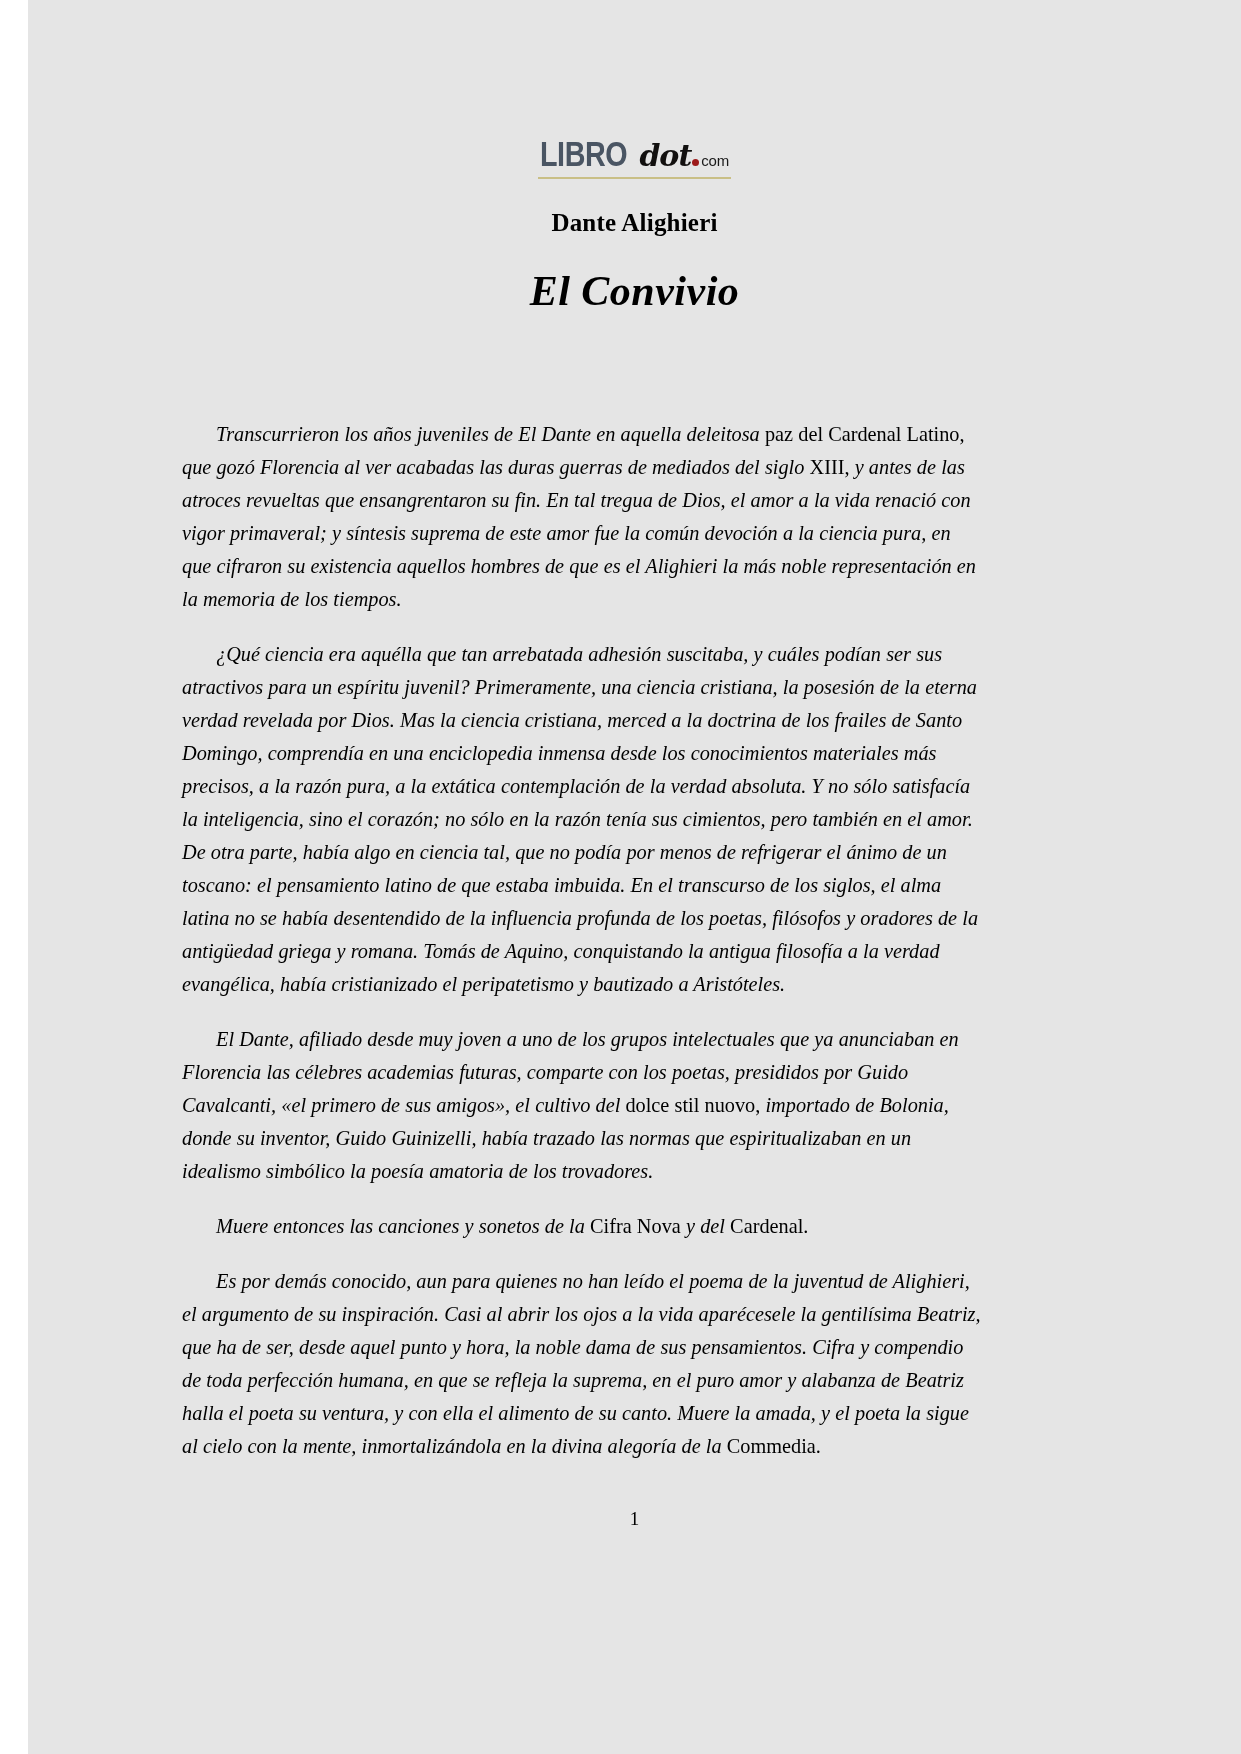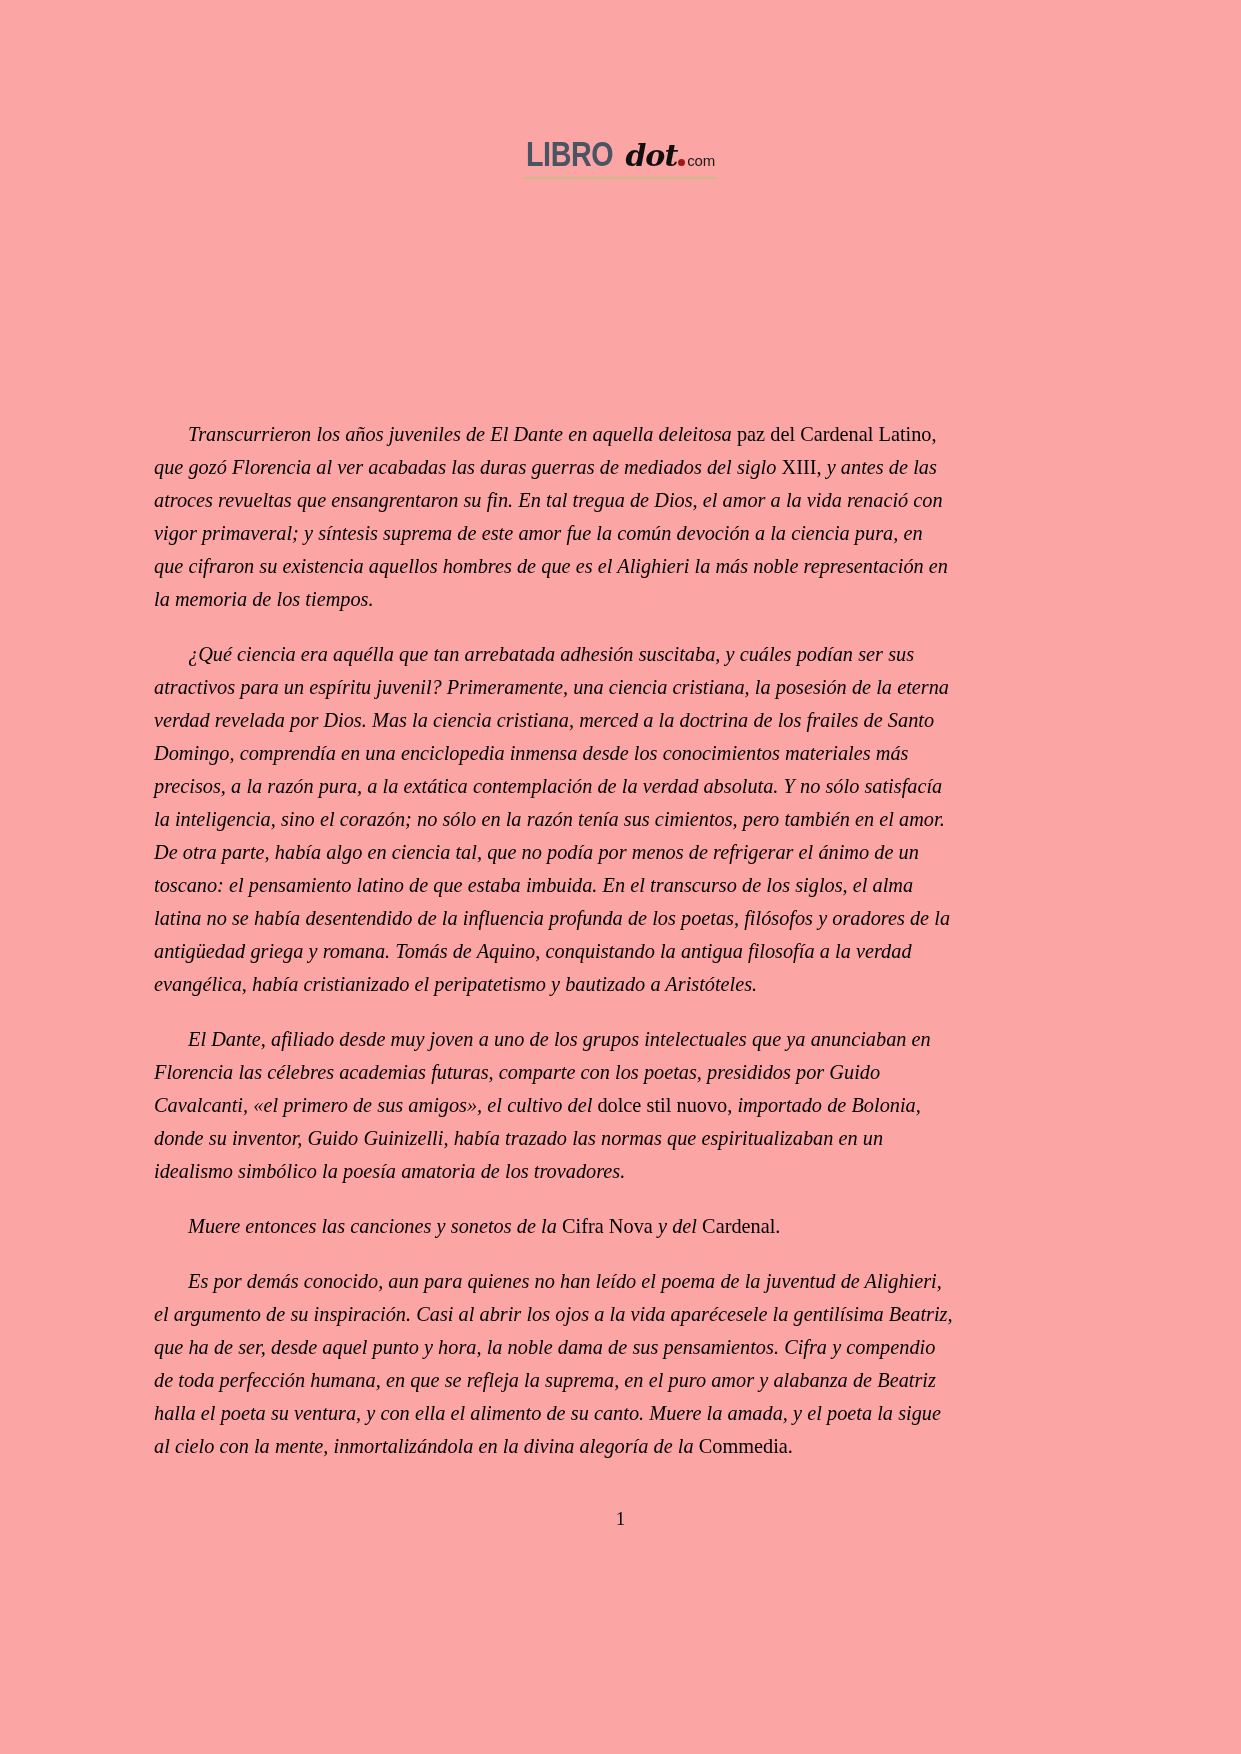--- a/index.html
+++ b/index.html
@@ -12,21 +12,22 @@
     height: 1754px;
     position: relative;
     font-family: "Liberation Serif", "DejaVu Serif", serif;
     color: #000000;
     overflow: hidden;
   }
 
   .page {
     position: absolute;
     inset: 0;
-    background: #fca5a5;
+    background: #e5e5e5;
+    margin-left: 28px;
   }
 
   
   .logo-wrap {
     position: absolute;
     top: 136px;
     left: 0;
     right: 0;
     text-align: center;
   }
@@ -135,21 +136,23 @@
 <body>
 
 <div class="page">
 
   <div class="logo-wrap">
     <span class="logo">
       <span class="logo-libro">LIBRO</span><span class="logo-dot-script">dot</span><span class="logo-reddot"></span><span class="logo-com">com</span>
     </span>
   </div>
 
+  <div class="author">Dante Alighieri</div>
 
+  <div class="title">El Convivio</div>
 
   <div class="body-col">
       <p class="para"><span>Transcurrieron los años juveniles de El Dante en aquella deleitosa </span><span class="rm">paz del Cardenal Latino, </span><span>que gozó Florencia al ver acabadas las duras guerras de mediados del siglo </span><span class="rm">XIII, </span><span>y antes de las atroces revueltas que ensangrentaron su fin. En tal tregua de Dios, el amor a la vida renació con vigor primaveral; y síntesis suprema de este amor fue la común devoción a la ciencia pura, en que cifraron su existencia aquellos hombres de que es el Alighieri la más noble representación en la memoria de los tiempos.</span></p>
       <p class="para"><span>¿Qué ciencia era aquélla que tan arrebatada adhesión suscitaba, y cuáles podían ser sus atractivos para un espíritu juvenil? Primeramente, una ciencia cristiana, la posesión de la eterna verdad revelada por Dios. Mas la ciencia cristiana, merced a la doctrina de los frailes de Santo Domingo, comprendía en una enciclopedia inmensa desde los conocimientos materiales más precisos, a la razón pura, a la extática contemplación de la verdad absoluta. Y no sólo satisfacía la inteligencia, sino el corazón; no sólo en la razón tenía sus cimientos, pero también en el amor. De otra parte, había algo en ciencia tal, que no podía por menos de refrigerar el ánimo de un toscano: el pensamiento latino de que estaba imbuida. En el transcurso de los siglos, el alma latina no se había desentendido de la influencia profunda de los poetas, filósofos y oradores de la antigüedad griega y romana. Tomás de Aquino, conquistando la antigua filosofía a la verdad evangélica, había cristianizado el peripatetismo y bautizado a Aristóteles.</span></p>
       <p class="para"><span>El Dante, afiliado desde muy joven a uno de los grupos intelectuales que ya anunciaban en Florencia las célebres academias futuras, comparte con los poetas, presididos por Guido Cavalcanti, «el primero de sus amigos», el cultivo del </span><span class="rm">dolce stil nuovo, </span><span>importado de Bolonia, donde su inventor, Guido Guinizelli, había trazado las normas que espiritualizaban en un idealismo simbólico la poesía amatoria de los trovadores.</span></p>
       <p class="para"><span>Muere entonces las canciones y sonetos de la </span><span class="rm">Cifra Nova </span><span>y del </span><span class="rm">Cardenal.</span></p>
       <p class="para"><span>Es por demás conocido, aun para quienes no han leído el poema de la juventud de Alighieri, el argumento de su inspiración. Casi al abrir los ojos a la vida aparécesele la gentilísima Beatriz, que ha de ser, desde aquel punto y hora, la noble dama de sus pensamientos. Cifra y compendio de toda perfección humana, en que se refleja la suprema, en el puro amor y alabanza de Beatriz halla el poeta su ventura, y con ella el alimento de su canto. Muere la amada, y el poeta la sigue al cielo con la mente, inmortalizándola en la divina alegoría de la </span><span class="rm">Commedia.</span></p>
     </div>
 
   <div class="page-number">1</div>

